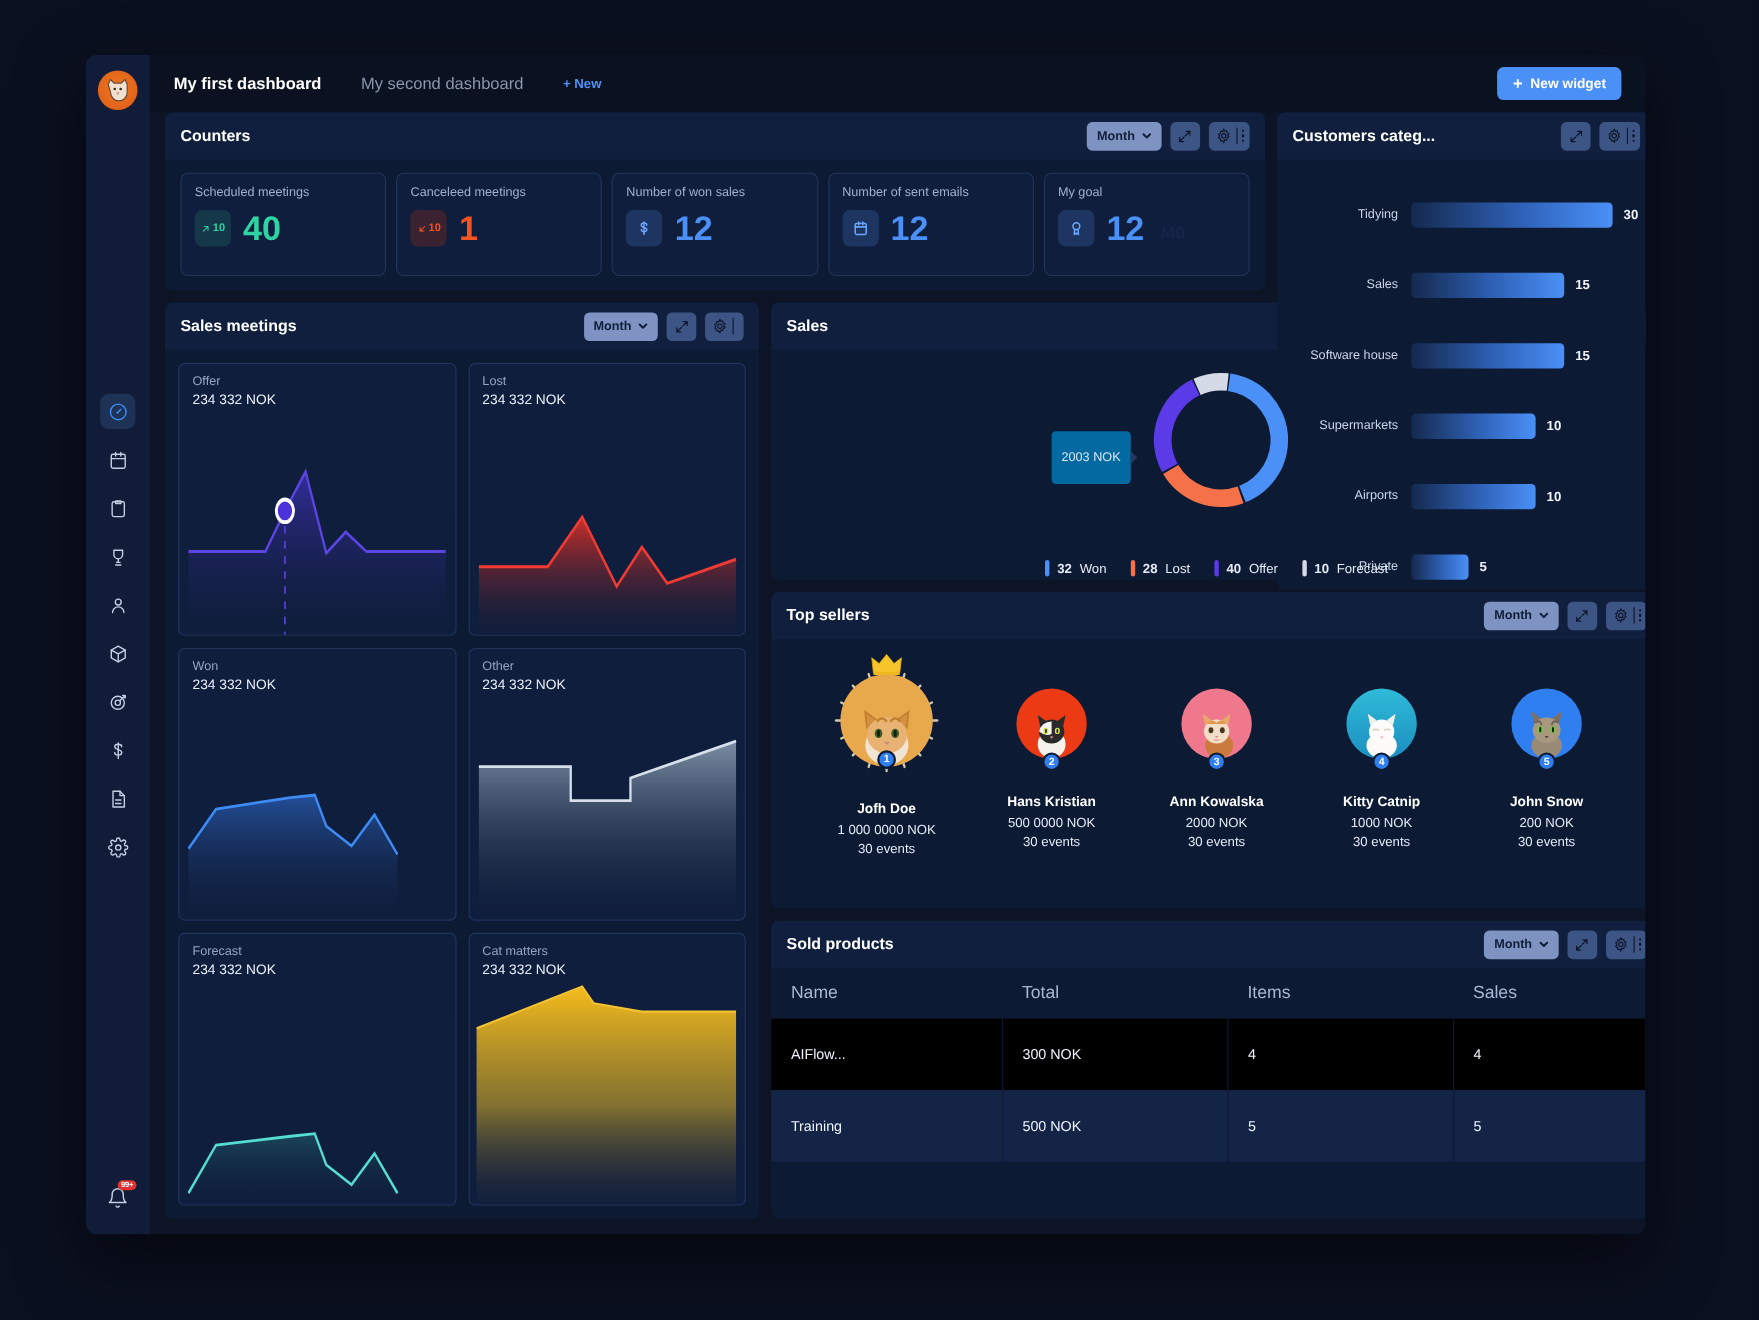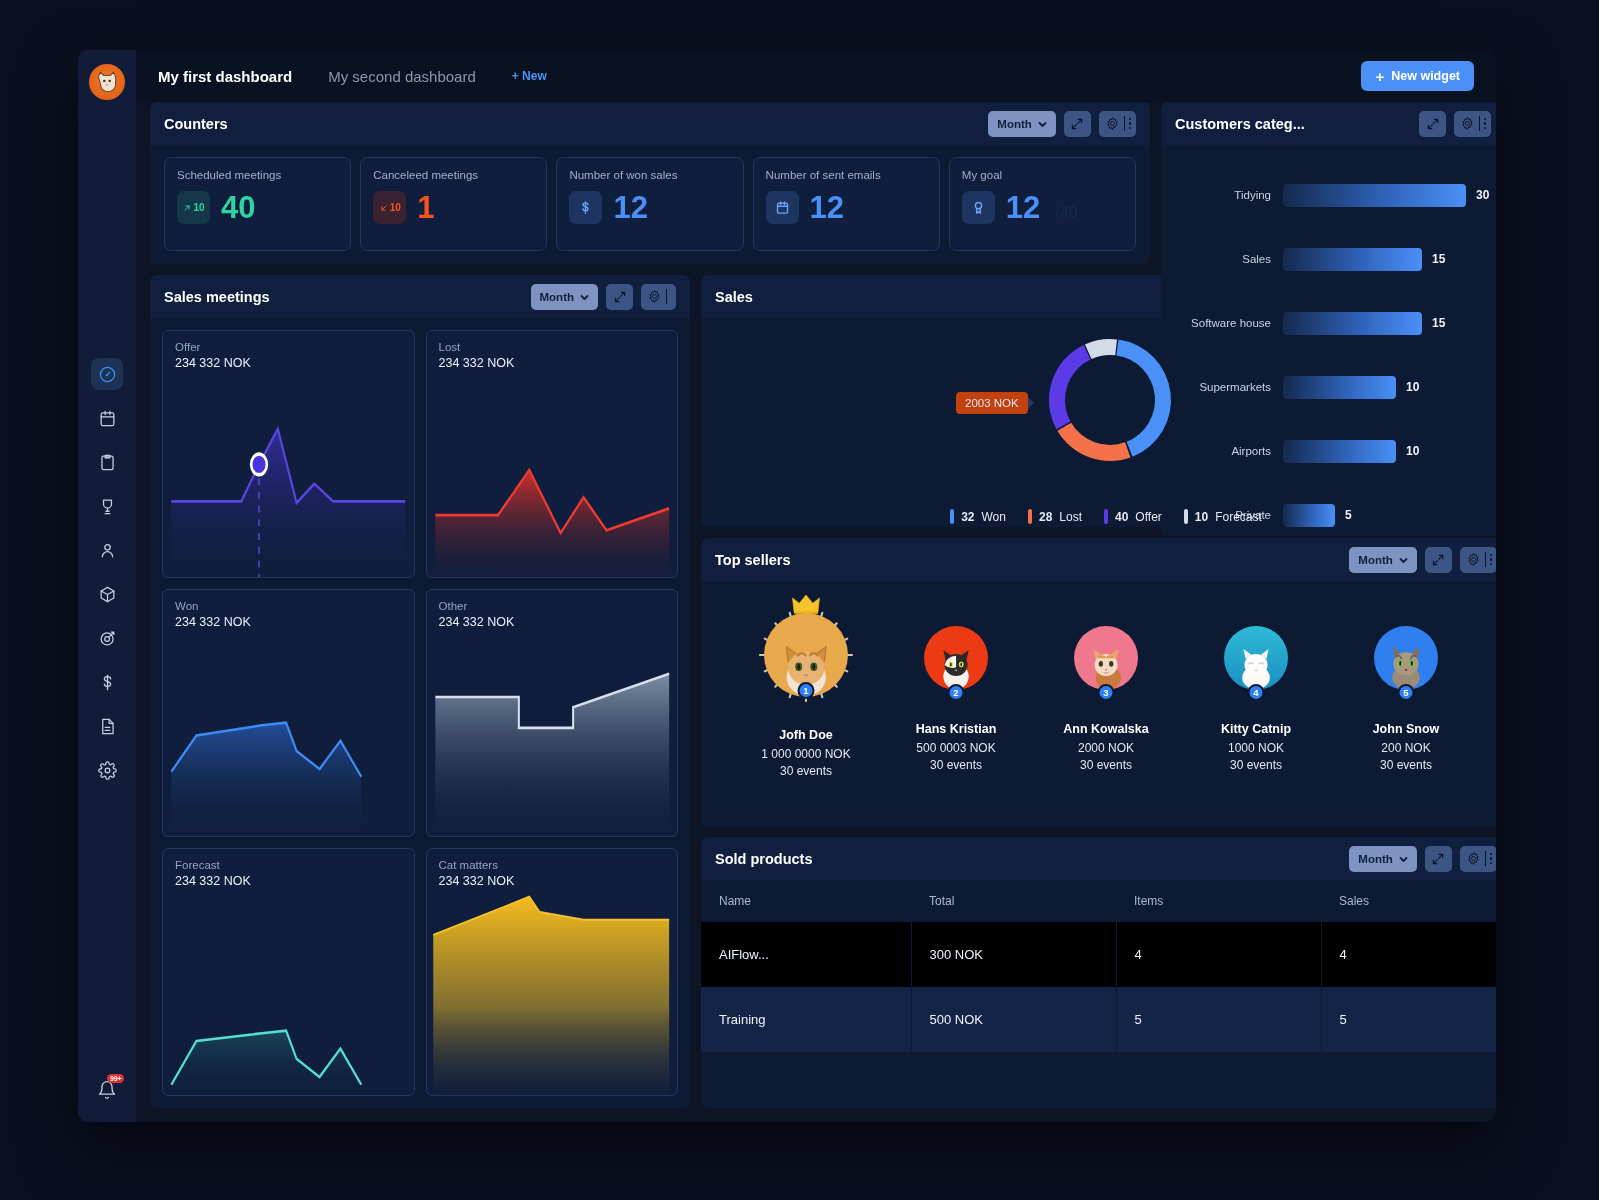--- a/index.html
+++ b/index.html
@@ -139,22 +139,22 @@
   .pipe-amt { font-size: 12.5px; color: #eaf0fb; padding: 3px 12px 0 12px; }
   .pipe-chart { position: absolute; left: 0; right: 0; bottom: 0; top: 40px; }
   .pipe-chart svg { width: 100%; height: 100%; display: block; }
 
   
   .sales-body { flex: 1; display: flex; flex-direction: column; align-items: center; justify-content: center; padding: 14px 0 16px 0; position: relative; }
   .donut-wrap { position: relative; width: 300px; height: 155px; }
   .donut-wrap svg { position: absolute; left: 78px; top: -8px; }
   .tooltip-pill {
     position: absolute; left: 0px; top: 60px;
-    background: #c2410c; color: #dde6f6;
-    font-size: 11.5px; padding: 5px 9px; border-radius: 4px;
+    background: #0369a1; color: #dde6f6;
+    font-size: 11.5px; padding: 18px 9px; border-radius: 4px;
   }
   .tooltip-pill::after {
     content: ""; position: absolute; right: -6px; top: 50%; transform: translateY(-50%);
     border-left: 6px solid #25375c; border-top: 6px solid transparent; border-bottom: 6px solid transparent;
   }
   .legend { display: flex; gap: 22px; margin-top: 22px; }
   .legend-item { display: flex; align-items: center; gap: 7px; font-size: 12px; color: #e4ebf8; }
   .legend-swatch { width: 4px; height: 15px; border-radius: 2px; }
   .legend-item b { font-weight: bold; }
 
@@ -188,21 +188,21 @@
   .crown { position: absolute; top: -14px; left: 50%; transform: translateX(-50%); z-index: 3; }
   .crown svg { width: 30px; height: 22px; }
   .rays { position: absolute; inset: 0; z-index: 0; }
   .seller-name { font-size: 12.5px; font-weight: bold; color: #fff; margin-top: 25px; }
   .seller-amt { font-size: 12px; color: #e2e9f6; margin-top: 5px; }
   .seller-events { font-size: 12px; color: #e2e9f6; margin-top: 3px; }
 
   
   .table-wrap { flex: 1; overflow: hidden; }
   table { width: 100%; border-collapse: collapse; }
-  th { text-align: left; font-size: 12px; color: #a9b8d2; font-weight: normal; padding: 14px 0 14px 18px; }
+  th { text-align: left; font-size: 16px; color: #a9b8d2; font-weight: normal; padding: 14px 0 14px 18px; }
   td { font-size: 13px; color: #eef3fc; padding: 25px 0 25px 18px; }
   tbody tr { background: #000000; }
   tbody tr:nth-child(even) { background: #132446; }
   tbody tr td { border-right: 1px solid #0d1a33; }
   tbody tr td:last-child { border-right: none; }
   .col-n { width: 210px; }
   .col-t { width: 205px; }
   .col-i { width: 205px; }
 </style>
 </head>
@@ -703,21 +703,21 @@
                         <ellipse cx="15.5" cy="19.5" rx="2" ry="2.5" fill="#d8e34a"></ellipse>
                           <ellipse cx="24.5" cy="19.5" rx="2" ry="2.5" fill="#d8e34a"></ellipse>
                         <ellipse cx="15.5" cy="19.5" rx=".7" ry="1.8" fill="#1a1a1a"></ellipse>
                           <ellipse cx="24.5" cy="19.5" rx=".7" ry="1.8" fill="#1a1a1a"></ellipse>
                         <path d="M18.5 24 h3 l-1.5 1.6z" fill="#e0a79d"></path>
                       </svg>
                     </div>
                     <div class="rank-badge">2</div>
                   </div>
                   <div class="seller-name">Hans Kristian</div>
-                  <div class="seller-amt">500 0003 NOK</div>
+                  <div class="seller-amt">500 0000 NOK</div>
                   <div class="seller-events">30 events</div>
                 </div>
 
                 <div class="seller" style="margin-top:12px;">
                   <div class="seller-pic-wrap">
                     <div class="seller-pic" style="background:#f0788c;">
                       <svg viewBox="0 0 40 40">
                         <ellipse cx="22" cy="31" rx="11" ry="10" fill="#c97a3c"></ellipse>
                         <path d="M11 15 L9 6 L16 11 M29 15 L31 6 L24 11" fill="#e8a868"></path>
                         <ellipse cx="20" cy="20" rx="10" ry="9.5" fill="#f2ddc7"></ellipse>

